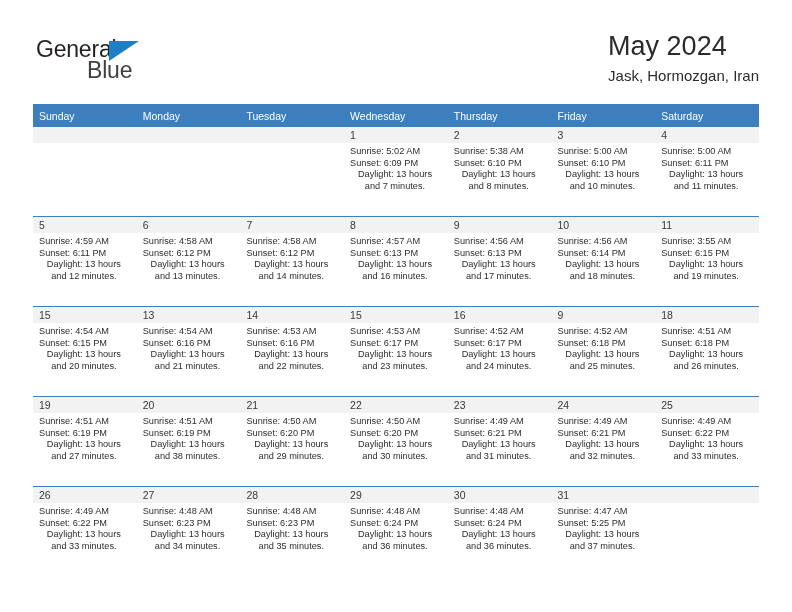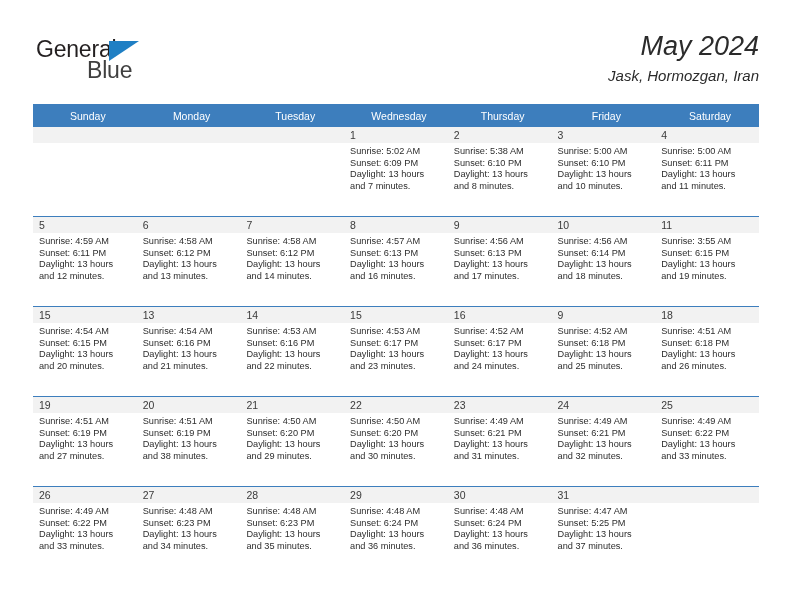--- a/index.html
+++ b/index.html
@@ -61,22 +61,21 @@
     top: 21px;
     font-size: 23px;
     letter-spacing: -0.2px;
     color: #404040;
     font-family: "Liberation Sans", sans-serif;
   }
   .title-block {
     position: absolute;
     right: 0;
     top: 0;
-    text-align: right;
-    font-style: italic;
+    text-align: left;
   }
   .cal-title {
     font-size: 27px;
     color: #2b2b2b;
     line-height: 32px;
     white-space: nowrap;
   }
   .cal-subtitle {
     font-size: 15px;
     color: #2b2b2b;
@@ -92,21 +91,21 @@
     top: 104px;
     width: 726px;
     border-collapse: collapse;
     table-layout: fixed;
   }
   .calendar th {
     background: #3d7ebd;
     color: #ffffff;
     font-size: 10.5px;
     font-weight: normal;
-    text-align: center;
+    text-align: left;
     padding: 5px 0 5px 6px;
     height: 13px;
     border: none;
   }
   .week-row td {
     vertical-align: top;
     padding: 0;
     border-top: 1px solid #3d7ebd;
     height: 89px;
     box-sizing: border-box;
@@ -135,20 +134,21 @@
     padding: 3px 8px 0 6px;
     font-size: 9.2px;
     line-height: 11.6px;
     color: #2d2d2d;
   }
   .info div {
     white-space: nowrap;
   }
   .info .daylight-wrap {
     white-space: normal;
+    text-align: center;
   }
 </style>
 </head>
 <body>
 
 <div class="page">
 
   <div class="header">
 
     <div class="logo">

